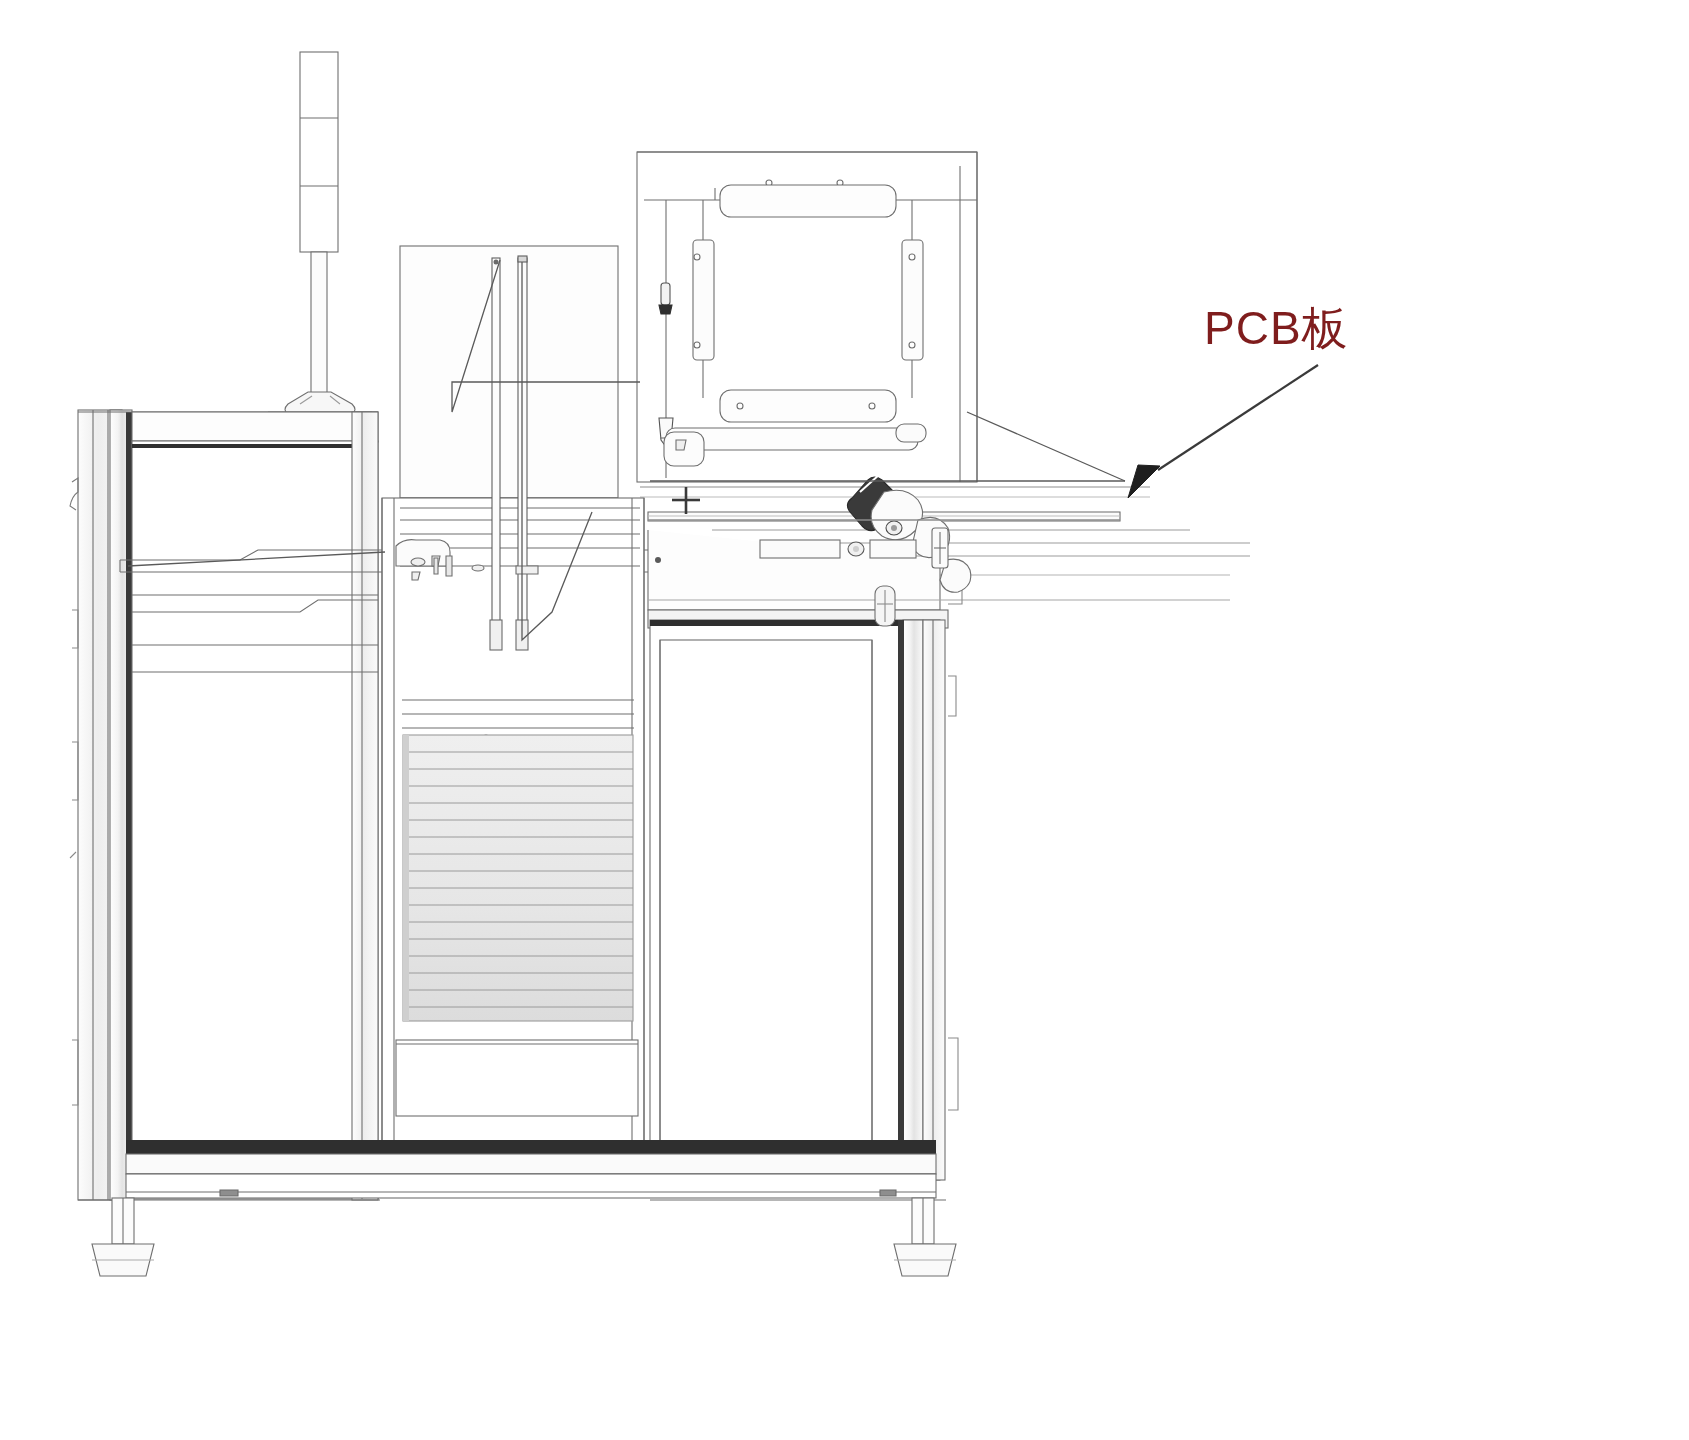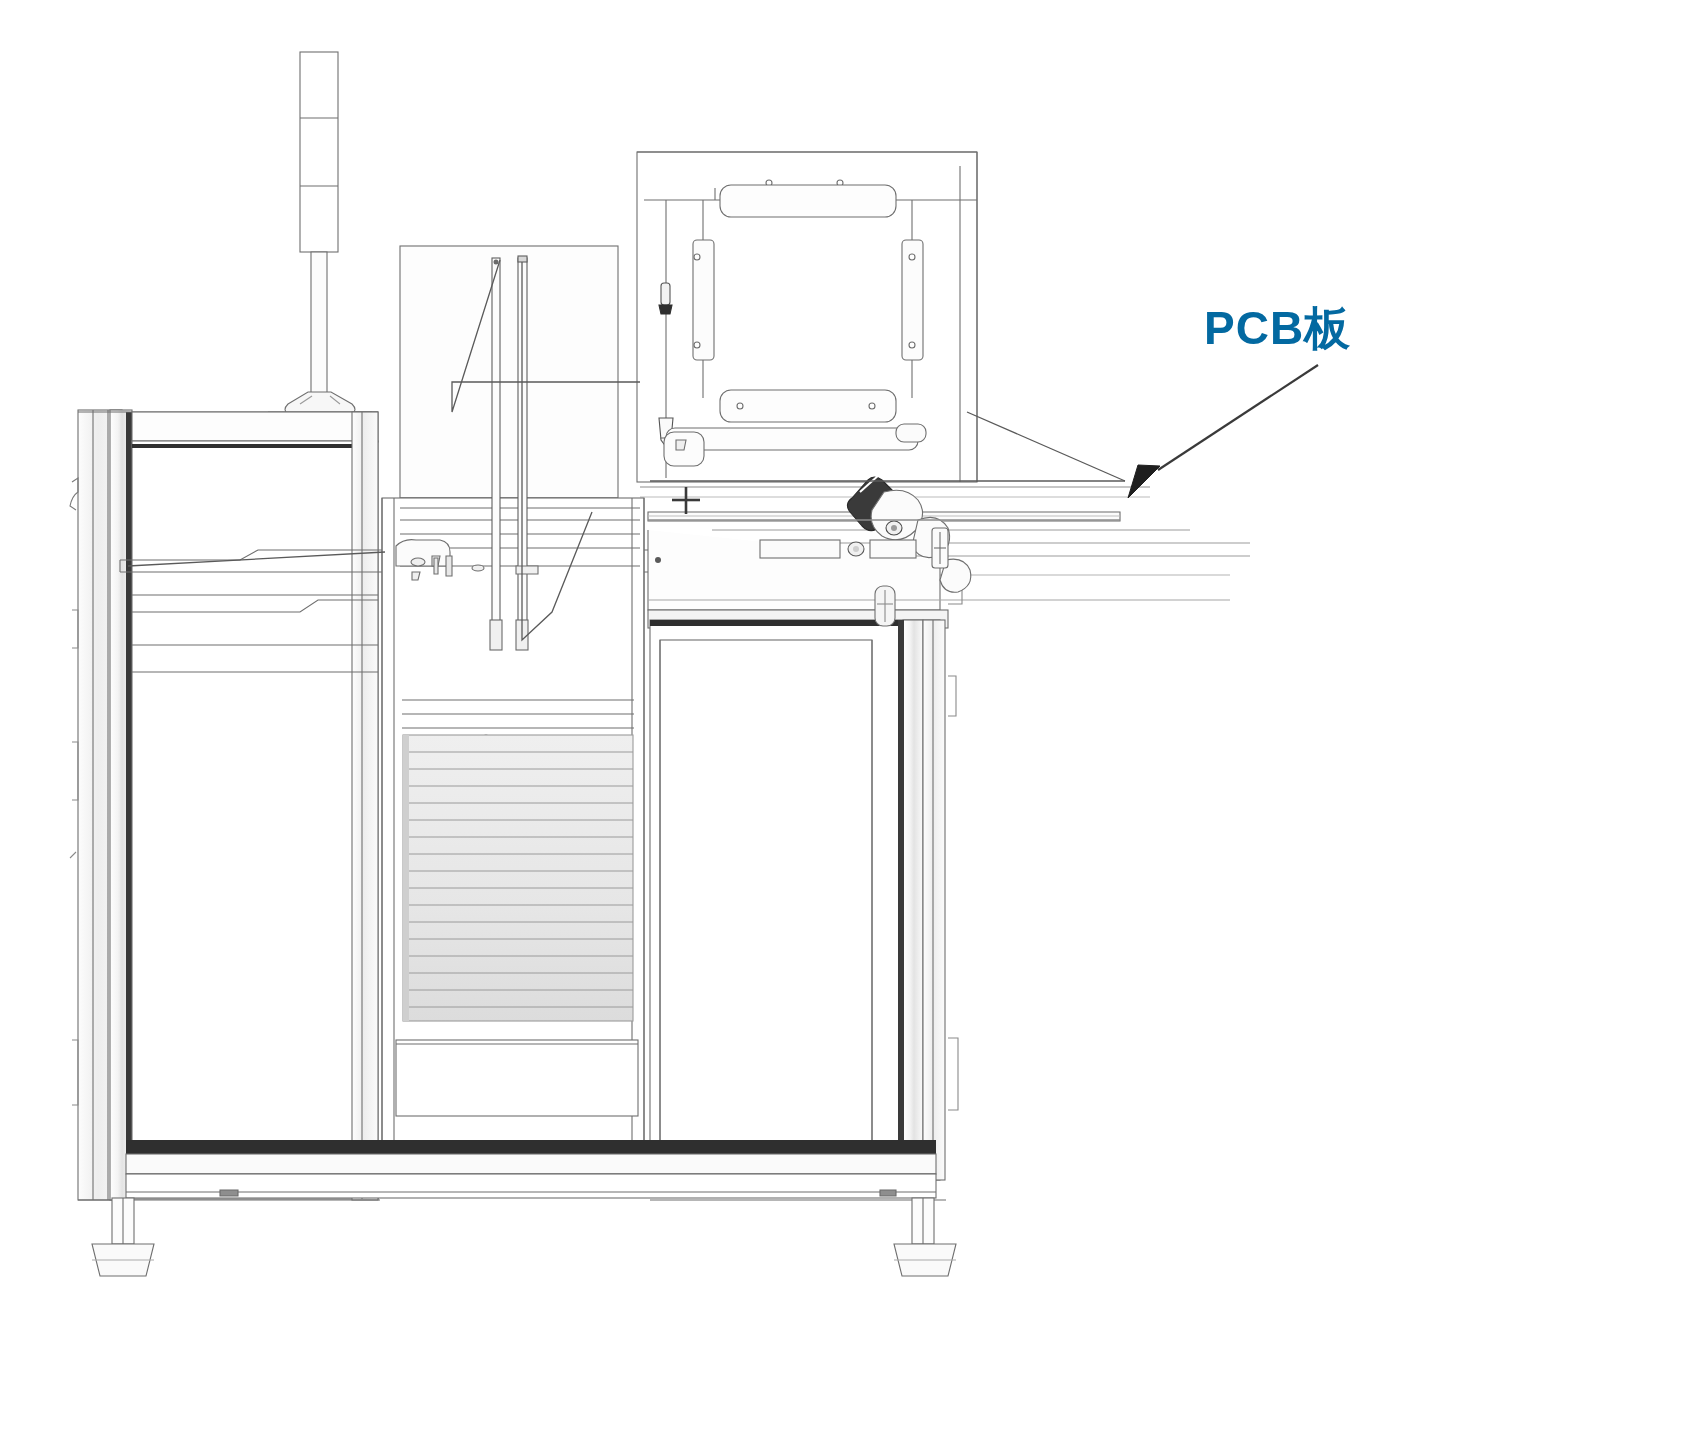--- a/index.html
+++ b/index.html
@@ -5,26 +5,25 @@
   html,body{margin:0;padding:0;background:#ffffff;}
   body{
     width:1689px;height:1440px;overflow:hidden;
     font-family:"Liberation Sans","DejaVu Sans",sans-serif;
     background:#fefefe;
   }
   #stage{position:relative;width:1689px;height:1440px;background:#ffffff;}
   svg#drawing{position:absolute;left:0;top:0;width:1689px;height:1440px;}
   .anno-label{
     position:absolute;
-    color:#0369a1;
+    color:#7f1d1d;
     font-size:46px;
     letter-spacing:1px;
     white-space:nowrap;
     font-family:"Liberation Sans","DejaVu Sans",sans-serif;
-    font-weight:bold;
   }
 </style>
 </head>
 <body>
 
 <div id="stage">
 
   <svg id="drawing" viewBox="0 0 1689 1440">
     <defs>
       <linearGradient id="gmetal" x1="0" y1="0" x2="1" y2="0">

